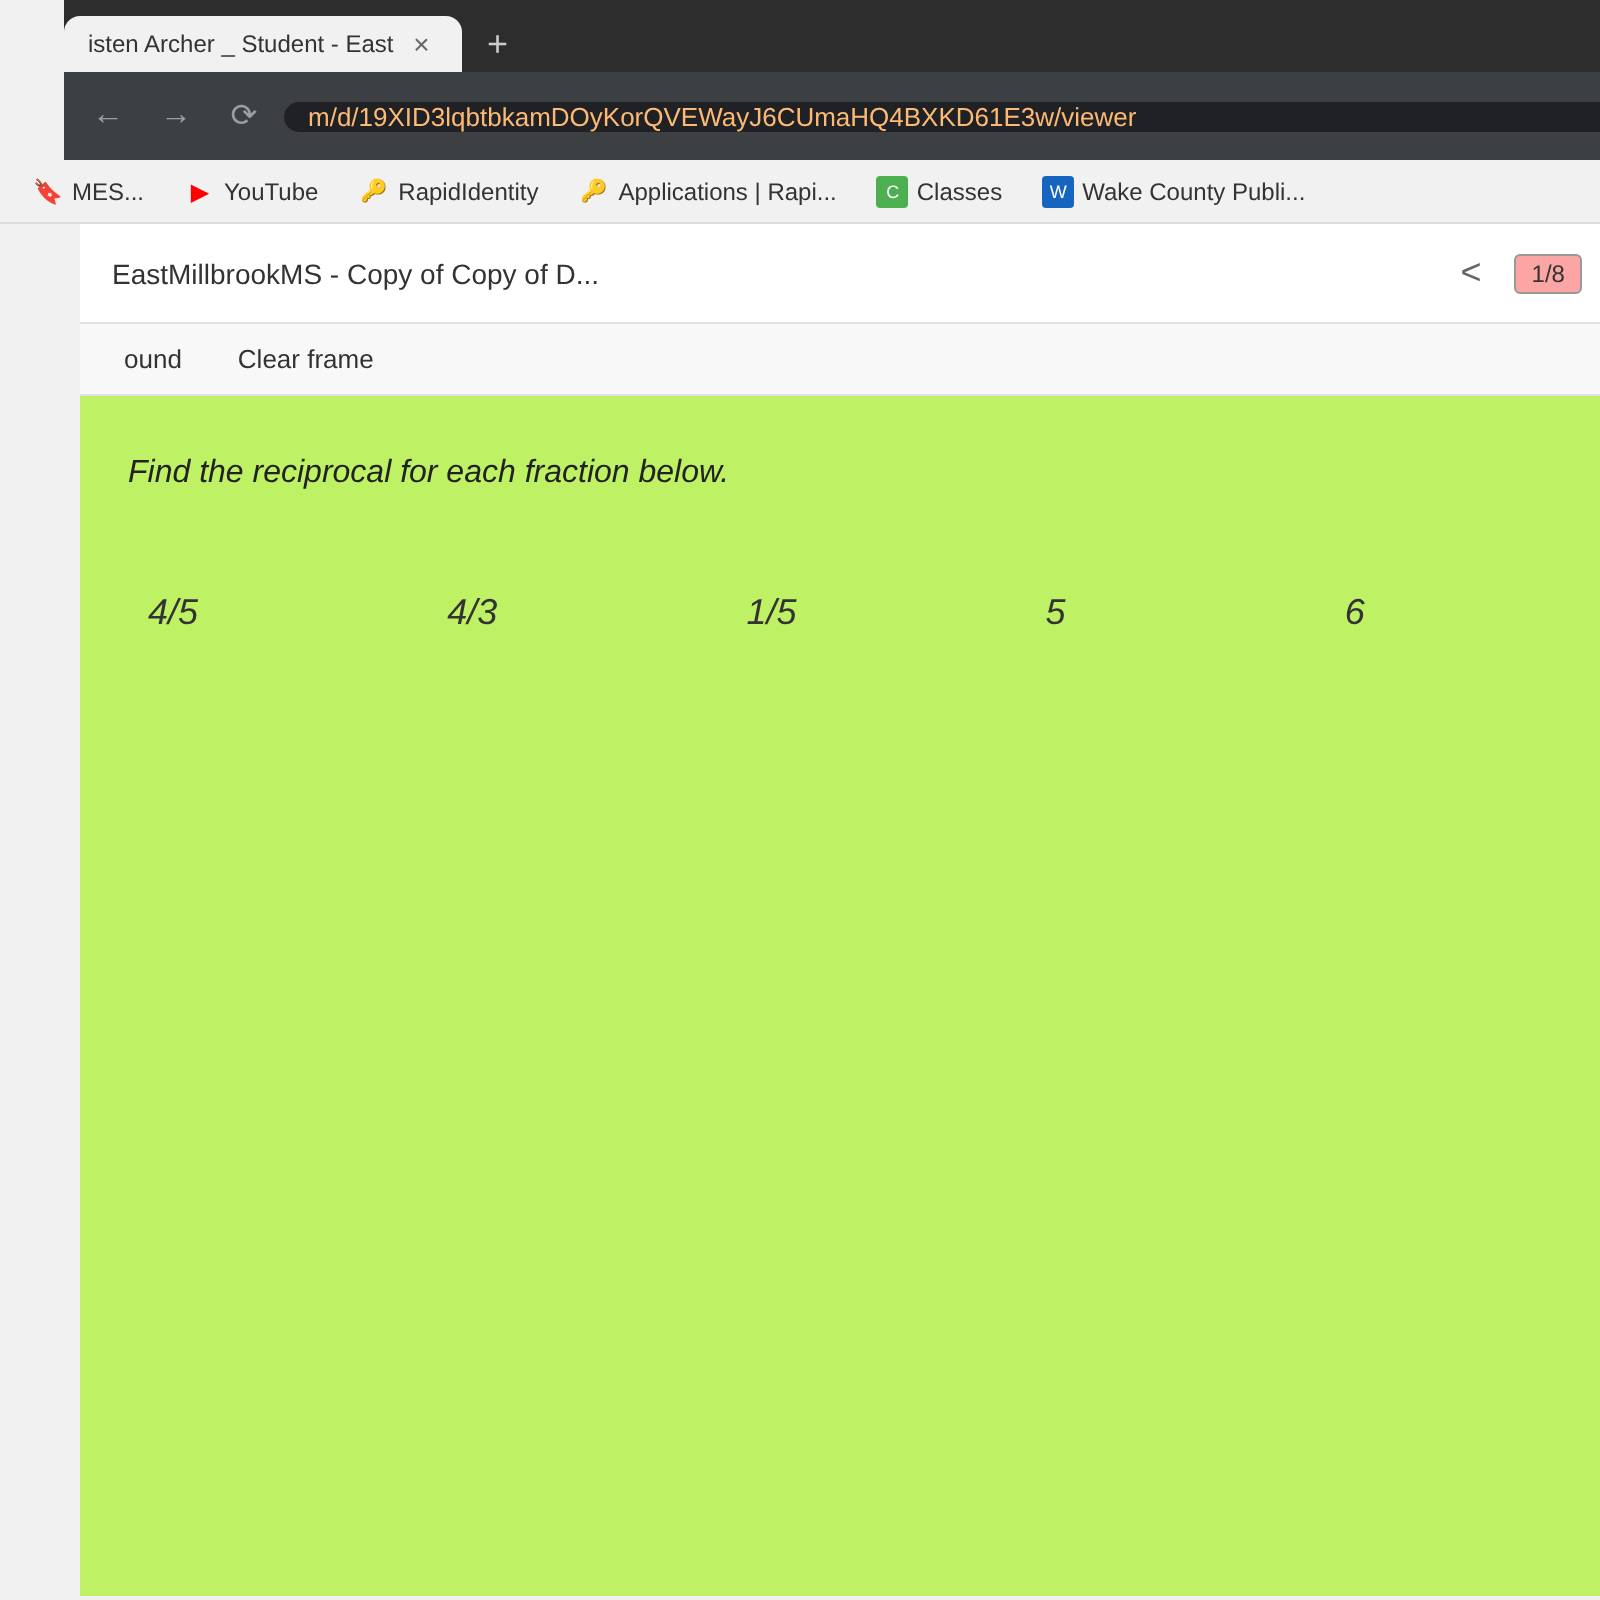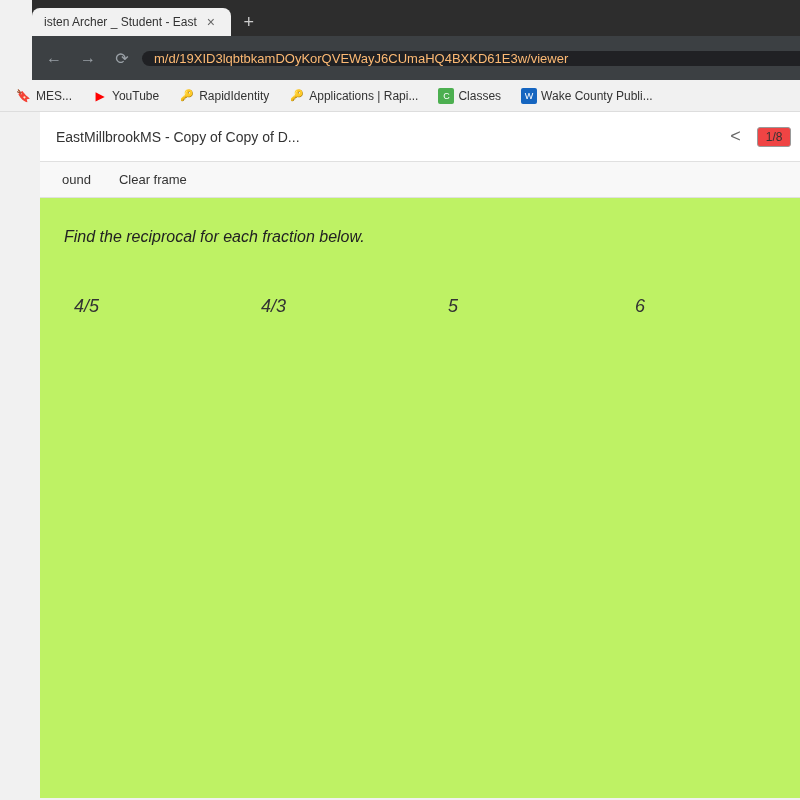--- a/index.html
+++ b/index.html
@@ -126,21 +126,21 @@
       font-size: 18px;
       cursor: pointer;
       padding: 2px 6px;
     }
     .page-indicator {
       border: 1px solid #999;
       border-radius: 3px;
       padding: 2px 8px;
       font-size: 12px;
       color: #333;
-      background: #ef4444;
+      background: #fca5a5;
     }
 
     
     .doc-toolbar {
       display: flex;
       align-items: center;
       padding: 6px 16px;
       background: #f8f8f8;
       border-bottom: 1px solid #e0e0e0;
       gap: 16px;
@@ -242,18 +242,19 @@
   <div class="doc-toolbar">
     <span class="toolbar-item">ound</span>
     <span class="toolbar-item">Clear frame</span>
   </div>
 
   <div class="worksheet">
     <div class="worksheet-instruction">Find the reciprocal for each fraction below.</div>
     <div class="fractions-row">
       <div class="fraction-item">4/5</div>
       <div class="fraction-item">4/3</div>
+      <div class="fraction-item">1/5</div>
       <div class="fraction-item">5</div>
       <div class="fraction-item">6</div>
     </div>
   </div>
 
 </div>
 
 </body></html>

